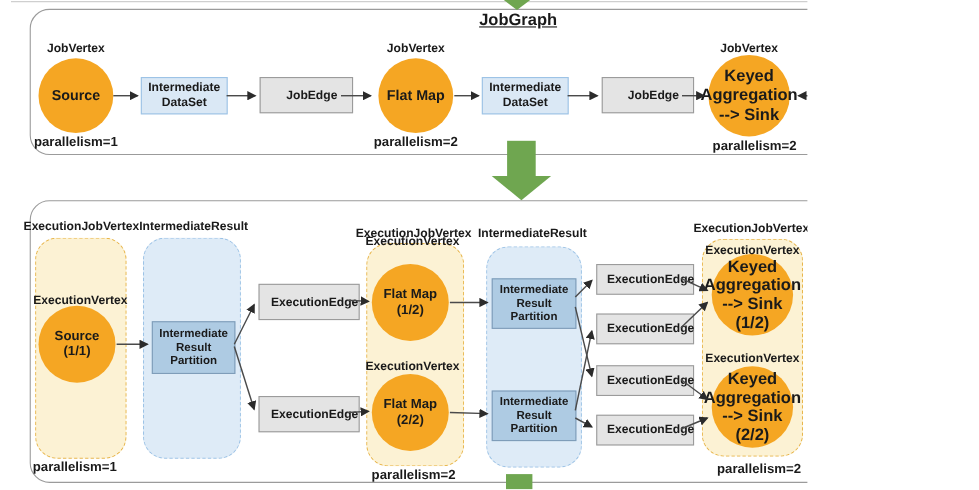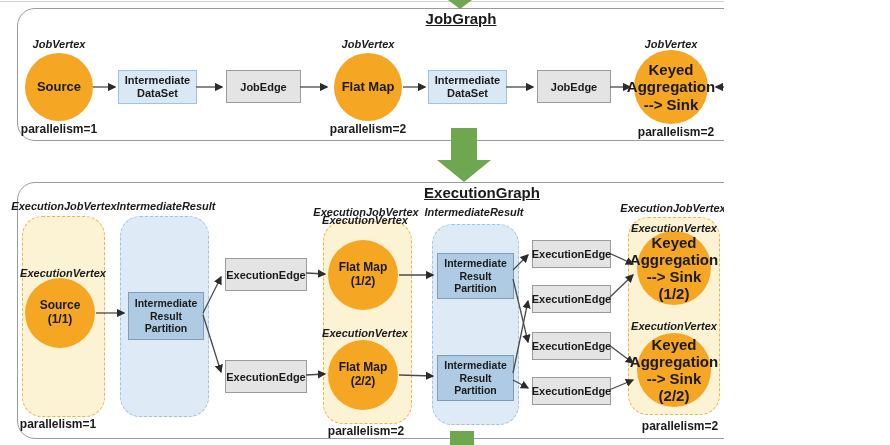--- a/index.html
+++ b/index.html
@@ -13,30 +13,30 @@
     --result-blue-fill:#DEEBF7;
     --result-blue-border:#9DC3E6;
     --partition-fill:#AECBE3;
     --partition-border:#7F9DB9;
     --arrow-green:#6FA650;
     --outline-gray:#9B9B9B;
     --text-dark:#1a1a1a;
   }
   html,body{margin:0;padding:0;}
   body{font-family:"Liberation Sans",sans-serif;background:#fff;}
-  #canvas{position:relative;width:724px;height:445px;background:#fff;overflow:hidden;color:var(--text-dark);}
+  #canvas{position:relative;width:724px;height:445px;background:#fff;overflow:hidden;color:var(--text-dark);margin-left:10px;}
   .frame{position:absolute;border:1.5px solid var(--outline-gray);border-radius:18px;}
   .sect-title{position:absolute;transform:translateX(-50%);font-weight:700;font-size:15px;text-decoration:underline;background:#fff;padding:0 8px;white-space:nowrap;z-index:5;}
   .circle{position:absolute;border-radius:50%;background:var(--node-orange);display:flex;align-items:center;justify-content:center;text-align:center;font-weight:700;white-space:pre-line;line-height:1.15;z-index:3;}
   .bluebox{position:absolute;background:var(--dataset-blue-fill);border:1px solid var(--dataset-blue-border);display:flex;align-items:center;justify-content:center;text-align:center;font-weight:700;font-size:11px;white-space:pre-line;line-height:1.2;z-index:3;}
-  .graybox{position:absolute;background:var(--edge-gray-fill);border:1px solid var(--edge-gray-border);display:flex;align-items:center;justify-content:center;text-align:center;font-weight:700;font-size:11px;white-space:nowrap;z-index:3;}
+  .graybox{position:absolute;background:var(--edge-gray-fill);border:1px solid var(--edge-gray-border);display:flex;align-items:center;justify-content:center;text-align:center;font-weight:700;font-size:11px;white-space:nowrap;z-index:3;padding-left:10px;}
   .group-yellow{position:absolute;background:var(--group-yellow-fill);border:1.5px dashed var(--group-yellow-border);border-radius:20px;z-index:1;}
   .group-blue{position:absolute;background:var(--result-blue-fill);border:1.5px dashed var(--result-blue-border);border-radius:20px;z-index:1;}
   .partition{position:absolute;background:var(--partition-fill);border:1px solid var(--partition-border);display:flex;align-items:center;justify-content:center;text-align:center;font-weight:700;font-size:10.5px;white-space:pre-line;line-height:1.2;z-index:3;}
-  .lbl{position:absolute;transform:translateX(-50%);font-weight:700;font-size:11px;white-space:nowrap;z-index:4;font-style:italic;}
+  .lbl{position:absolute;transform:translateX(-50%);font-weight:700;font-size:11px;white-space:nowrap;z-index:4;}
   .plbl{position:absolute;transform:translateX(-50%);font-weight:700;font-size:12px;white-space:nowrap;z-index:4;}
   .watermark{position:absolute;font-size:14px;color:#3b82f6;white-space:nowrap;z-index:6;}
   .fs13{font-size:13px;}
   .fs12{font-size:12px;}
   .fs10{font-size:15px;}
   svg.overlay{position:absolute;left:0;top:0;z-index:4;pointer-events:none;}
   svg.under{position:absolute;left:0;top:0;z-index:0;pointer-events:none;}
 </style>
 </head>
 <body>
@@ -64,21 +64,20 @@
   <div class="graybox" style="left:537px;top:70px;width:72px;height:31px;">JobEdge</div>
   <div class="circle fs10" style="left:634px;top:50px;width:74px;height:74px;">Keyed
 Aggregation
 --&gt; Sink</div>
 
   <div class="plbl" style="left:59px;top:122px;">parallelism=1</div>
   <div class="plbl" style="left:368px;top:122px;">parallelism=2</div>
   <div class="plbl" style="left:676px;top:125px;">parallelism=2</div>
 
   <div class="frame" style="left:17px;top:182px;width:860px;height:255px;"></div>
-  <div class="sect-title" style="left:482px;top:184px;background:transparent;">ExecutionGraph</div>
 
   <div class="lbl" style="left:64px;top:200px;">ExecutionJobVertex</div>
   <div class="lbl" style="left:166px;top:200px;">IntermediateResult</div>
   <div class="lbl" style="left:366px;top:206px;">ExecutionJobVertex</div>
   <div class="lbl" style="left:474px;top:206px;">IntermediateResult</div>
   <div class="lbl" style="left:673px;top:202px;">ExecutionJobVertex</div>
 
   <div class="group-yellow" style="left:22px;top:216px;width:81px;height:199px;"></div>
   <div class="group-blue" style="left:120px;top:216px;width:87px;height:199px;"></div>
   <div class="group-yellow" style="left:323px;top:221px;width:87px;height:201px;"></div>

